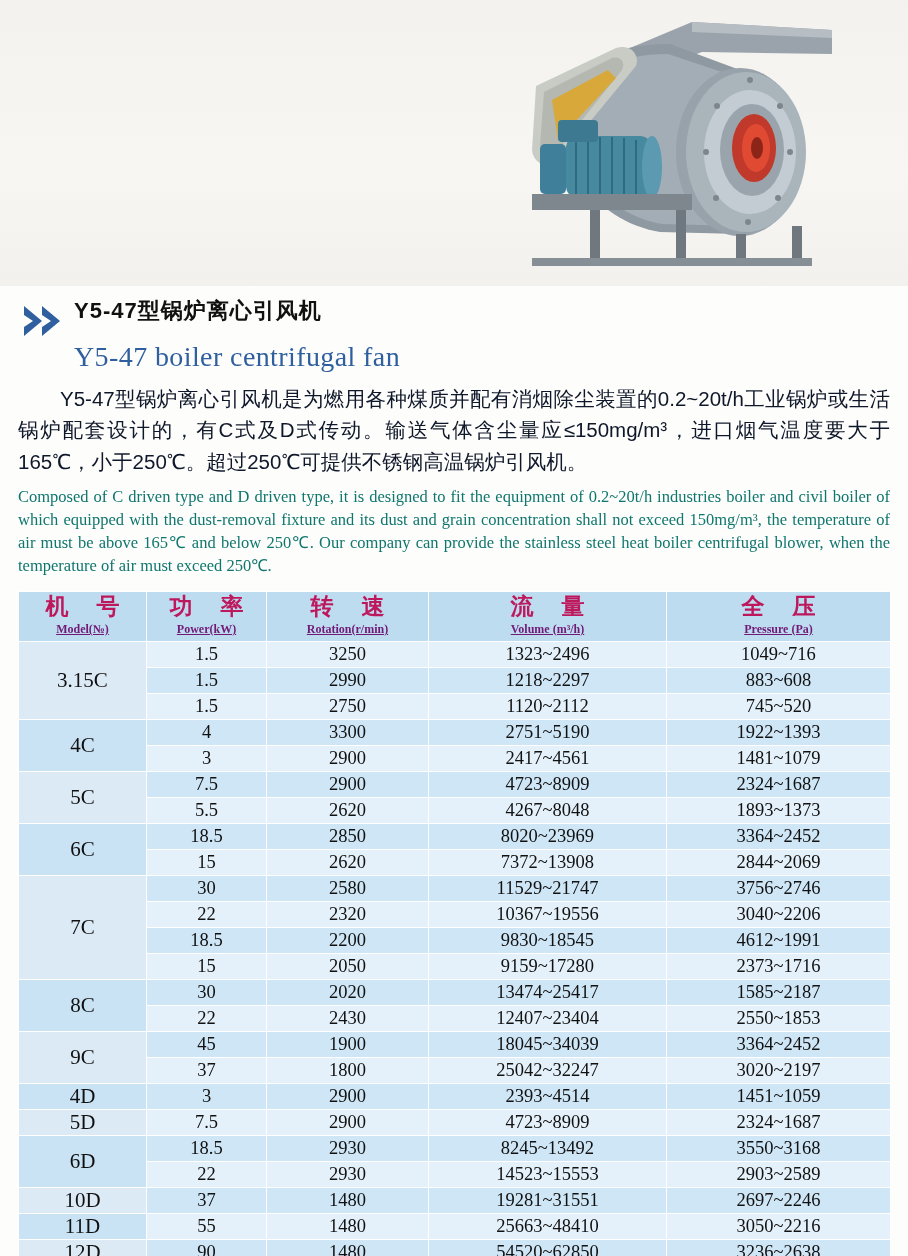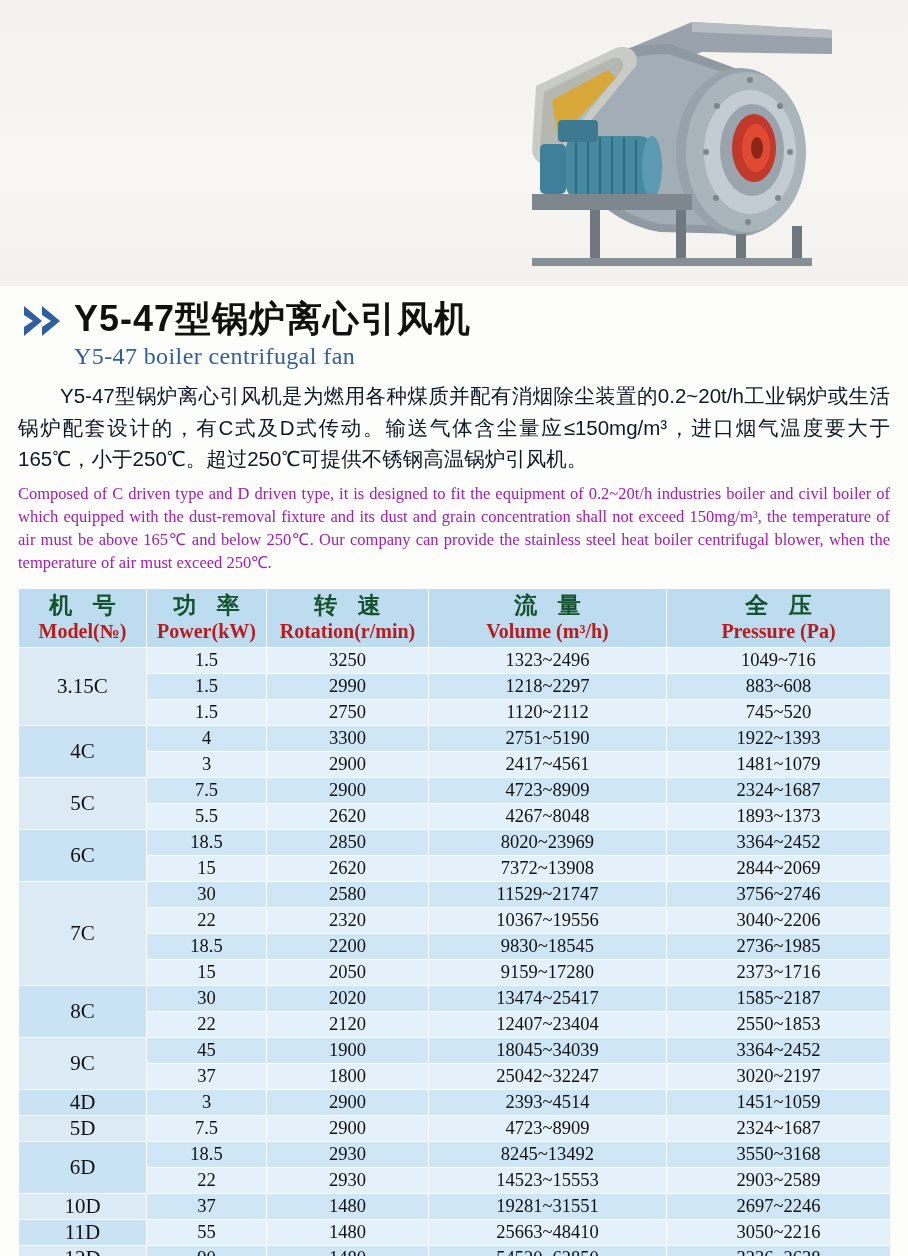--- a/index.html
+++ b/index.html
@@ -30,49 +30,49 @@
     margin:12px 0 0 22px;
   }
   .chev{
     position:absolute; left:0; top:6px;
     width:46px;height:34px;
   }
   .title-cn{
     margin-left:52px;
     font-family:"Liberation Sans", sans-serif;
     font-weight:bold;
-    font-size:36px;
+    font-size:22px;
     letter-spacing:1px;
     color:#111;
     line-height:1.15;
   }
   .title-en{
     margin-left:52px;
     font-family:"Liberation Serif", serif;
-    font-size:24px;
+    font-size:28px;
     color:#2f5f9e;
     letter-spacing:.4px;
-    margin-top:4px;
+    margin-top:18px;
   }
   
   .para-cn{
     margin:10px 18px 0 18px;
     font-size:20.5px;
     line-height:1.52;
     font-family:"Liberation Sans", sans-serif;
     color:#0f172a;
     text-align:justify;
   }
   .para-cn .indent{display:inline-block;width:42px;}
   .para-en{
     margin:8px 18px 0 18px;
     font-size:16.5px;
     line-height:1.4;
     font-family:"Liberation Serif", serif;
-    color:#a21caf;
+    color:#0f766e;
     text-align:justify;
   }
   
   .table-wrap{
     margin:14px 18px 0 18px;
   }
   table{
     border-collapse:collapse;
     width:872px;
     table-layout:fixed;
@@ -86,34 +86,35 @@
     border:1px solid #ffffff;
     text-align:center;
     vertical-align:middle;
   }
   thead th{
     background:#bddcf0;
     padding:2px 0 4px 0;
   }
   .th-cn{
     display:block;
-    font-family:Liberation Sans, sans-serif;
+    font-family:Liberation Mono, monospace;
     font-size:23px;
     font-weight:bold;
     letter-spacing:7px;
     text-indent:7px;
     line-height:1.25;
-    color:#14532d;
+    color:#be185d;
   }
   .th-en{
     display:block;
     font-family:"Liberation Serif", serif;
-    font-size:20px;
+    font-size:12px;
     line-height:1.15;
-    color:#b91c1c;
+    color:#701a75;
+    text-decoration:underline;
   }
   tbody td{
     font-family:"Liberation Serif", serif;
     font-size:18.5px;
     height:25px;
     padding:0;
     color:#111;
   }
   tbody tr.odd td{background:#e4f1fa;}
   tbody tr.even td{background:#cfe6f6;}
@@ -296,38 +297,38 @@
         <tr class="odd">
           <td>22</td>
           <td>2320</td>
           <td>10367~19556</td>
           <td>3040~2206</td>
         </tr>
         <tr class="even">
           <td>18.5</td>
           <td>2200</td>
           <td>9830~18545</td>
-          <td>2736~1985</td>
+          <td>4612~1991</td>
         </tr>
         <tr class="odd">
           <td>15</td>
           <td>2050</td>
           <td>9159~17280</td>
           <td>2373~1716</td>
         </tr>
         <tr class="even">
           <td class="model alt" rowspan="2">8C</td>
           <td>30</td>
           <td>2020</td>
           <td>13474~25417</td>
           <td>1585~2187</td>
         </tr>
         <tr class="odd">
           <td>22</td>
-          <td>2120</td>
+          <td>2430</td>
           <td>12407~23404</td>
           <td>2550~1853</td>
         </tr>
         <tr class="even">
           <td class="model" rowspan="2">9C</td>
           <td>45</td>
           <td>1900</td>
           <td>18045~34039</td>
           <td>3364~2452</td>
         </tr>

